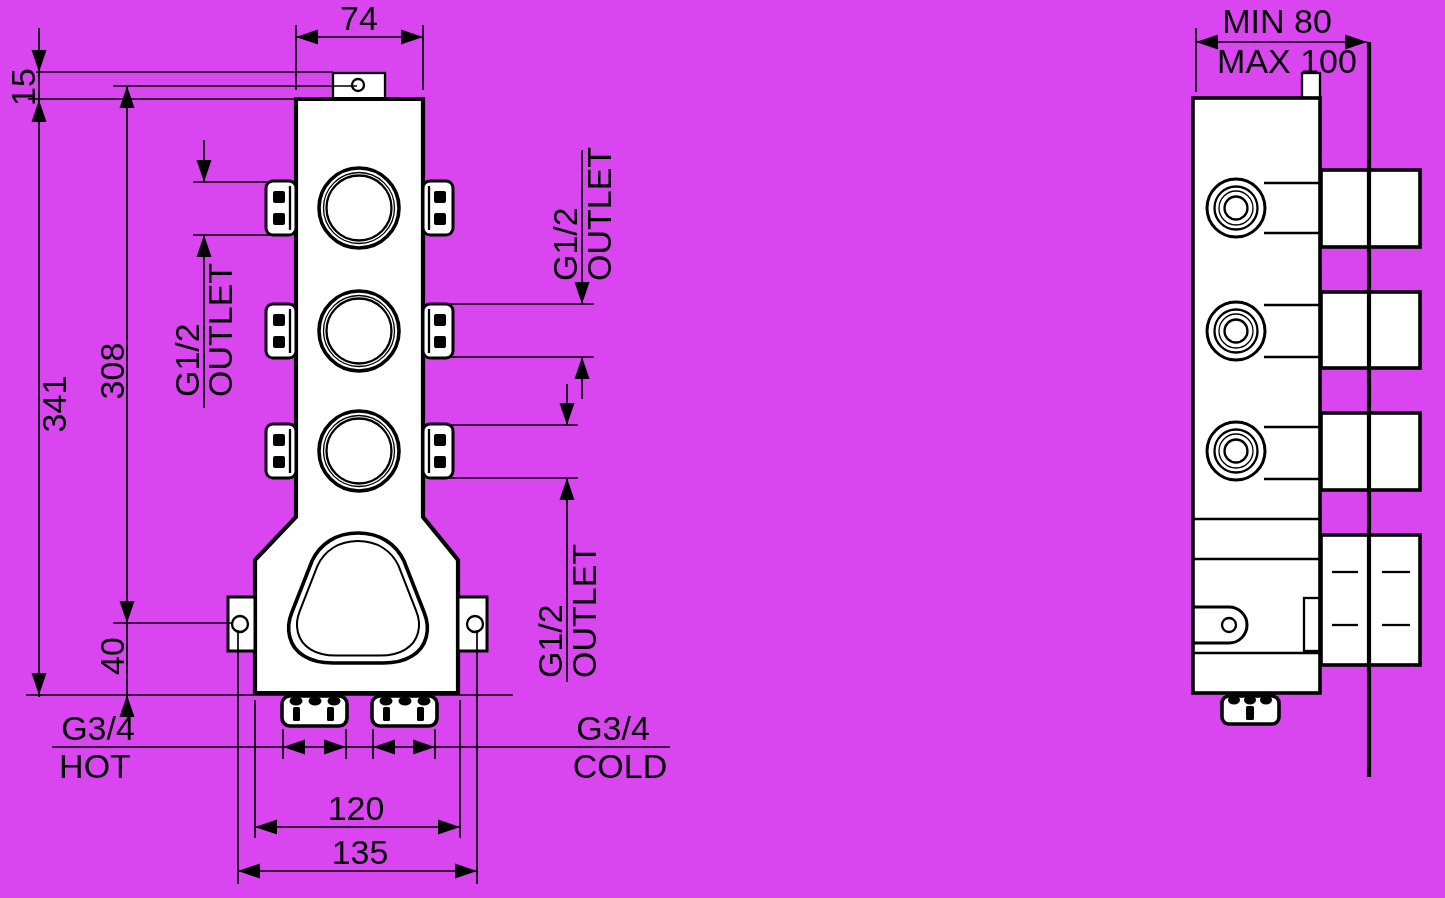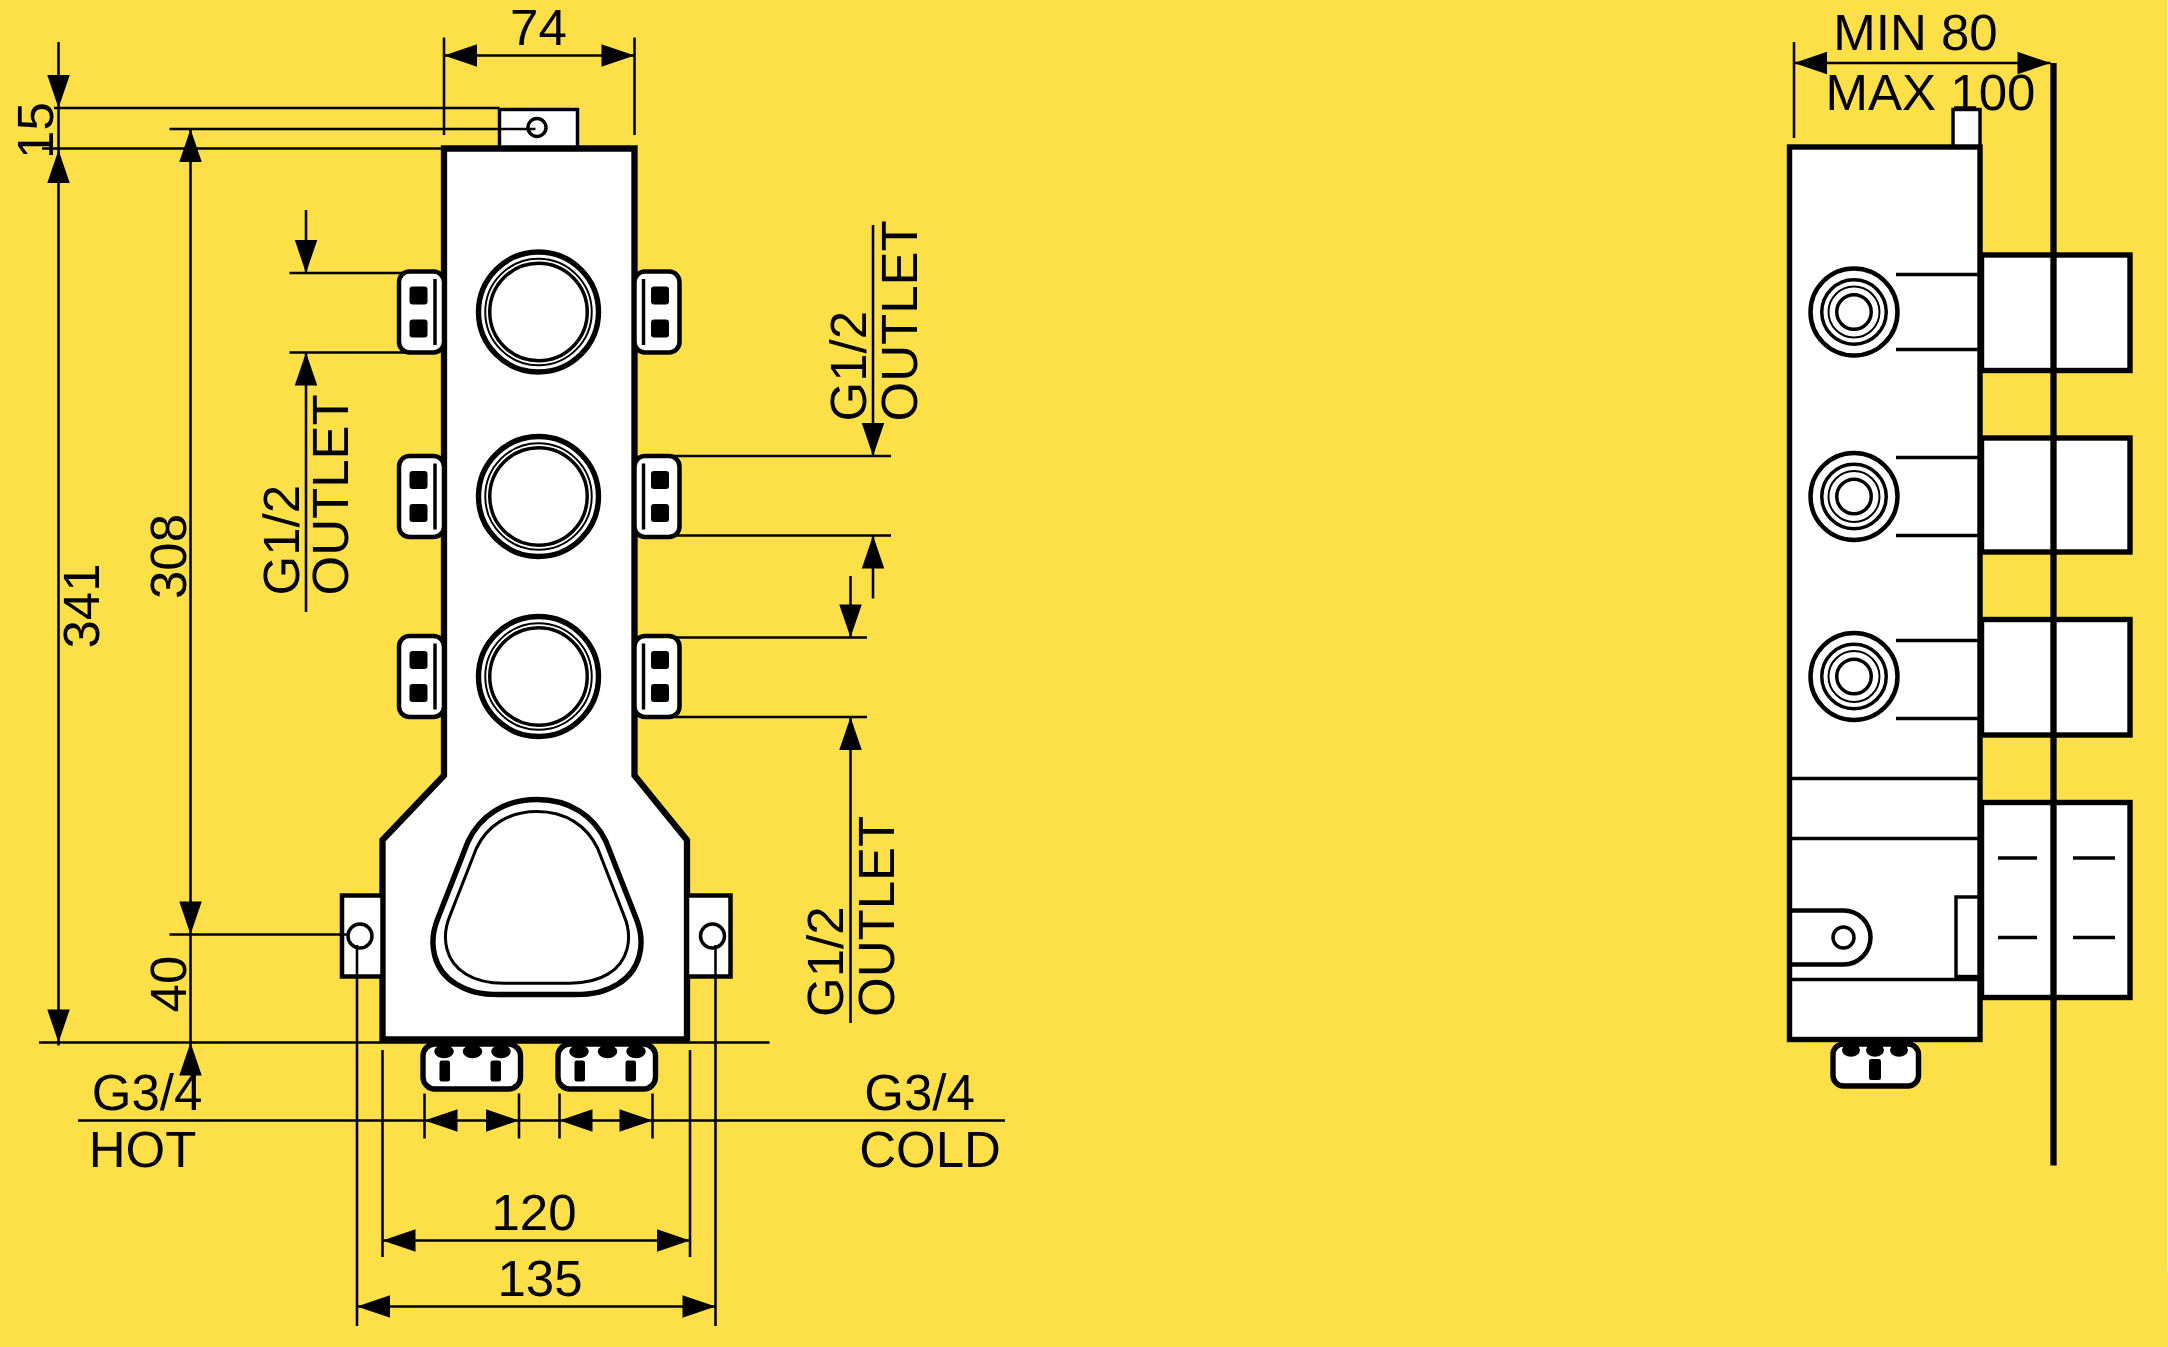--- a/index.html
+++ b/index.html
@@ -1,16 +1,16 @@
 <!DOCTYPE html>
 <html><head>
 <meta charset="utf-8">
 <style>
   html,body{margin:0;padding:0;background:#fff;}
-  .stage{position:relative;width:1445px;height:898px;background:#fde047;overflow:hidden;}
+  .stage{position:relative;width:1445px;height:898px;background:#d946ef;overflow:hidden;}
   svg{display:block;}
   .ln{stroke:#000;fill:none;stroke-linecap:butt;stroke-linejoin:miter;}
   .w16{stroke-width:1.7;}
   .w2{stroke-width:2.3;}
   .w3{stroke-width:3;}
   .w35{stroke-width:3.6;}
   .w4{stroke-width:4.2;}
   .w12{stroke-width:1.3;}
   .wh{fill:#ffffff;}
   .blk{fill:#000;stroke:none;}

